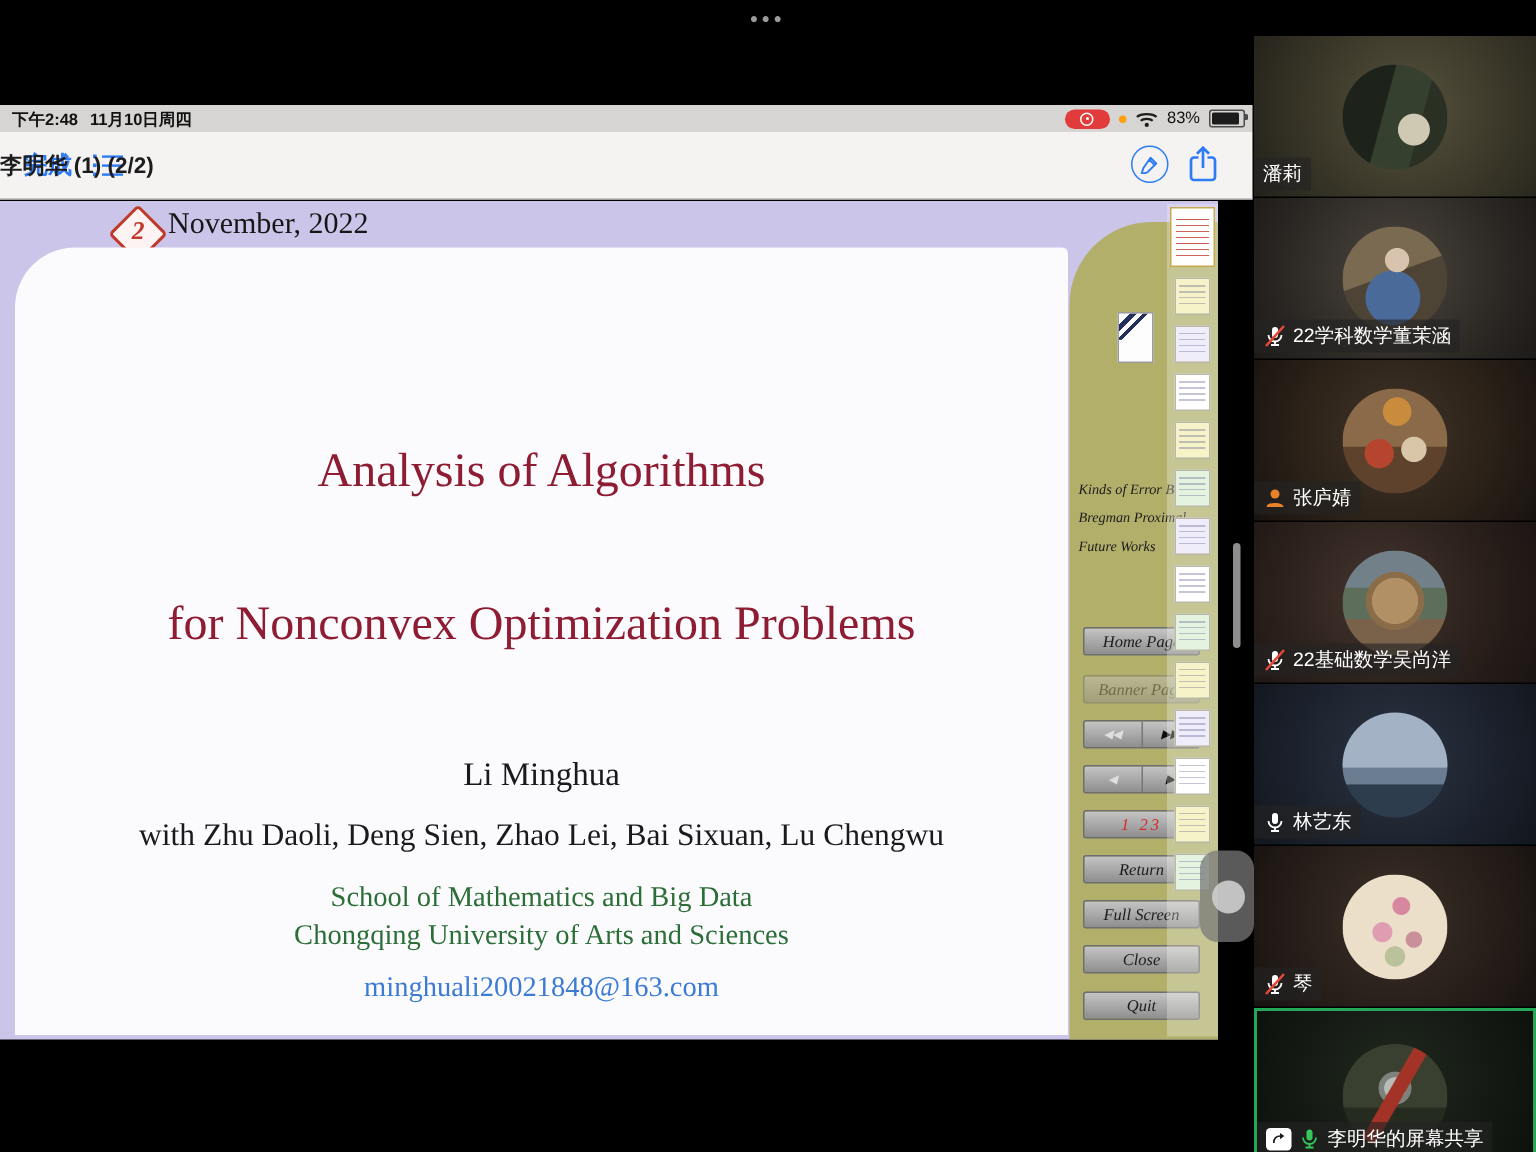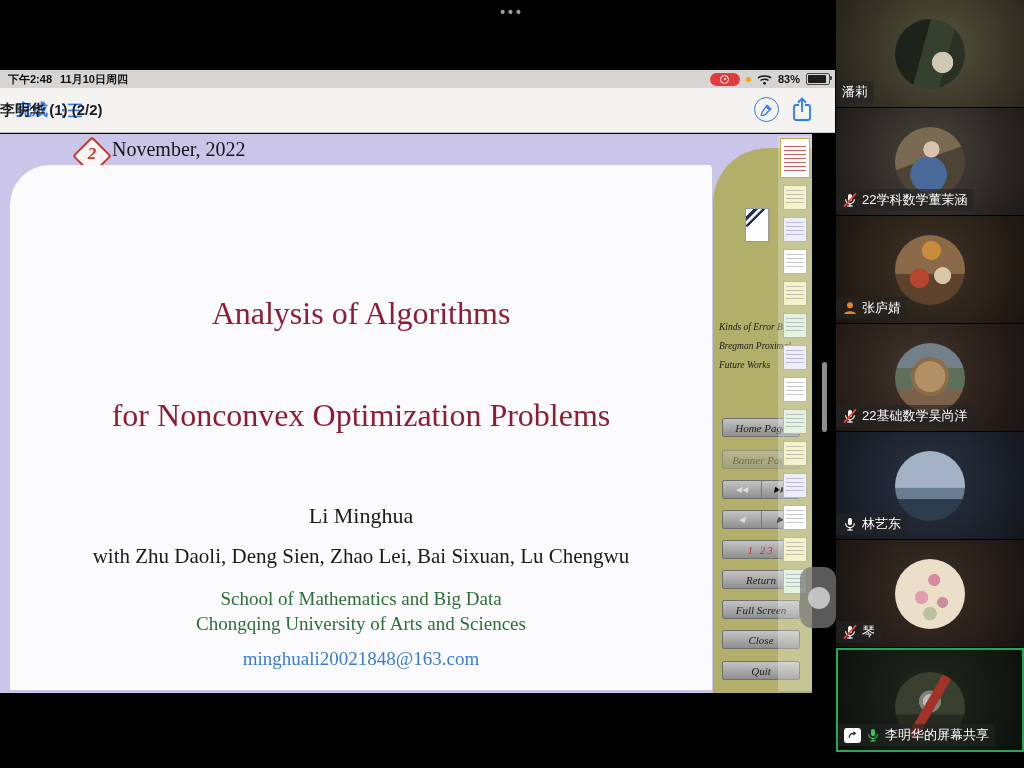--- a/index.html
+++ b/index.html
@@ -13,21 +13,21 @@
   .statusbar{position:absolute;left:0;top:0;width:835px;height:18px;background:#d7d5d3;
              display:flex;align-items:center;font-size:11px;color:#111;}
   .sb-left{display:flex;gap:8px;margin-left:8px;font-weight:bold;}
   .sb-right{position:absolute;right:5px;top:0;height:18px;display:flex;align-items:center;gap:6px;}
   .rec-pill{width:30px;height:13px;border-radius:7px;background:#e23b3b;display:flex;
             align-items:center;justify-content:center;}
   .rec-ring{width:7px;height:7px;border:1.5px solid #fff;border-radius:50%;display:flex;
             align-items:center;justify-content:center;}
   .rec-dot{width:2px;height:2px;background:#fff;border-radius:50%;}
   .orange-dot{width:5px;height:5px;border-radius:50%;background:#ff9f0a;}
-  .batt-pct{font-weight:bold;}
+  .batt-pct{font-weight:normal;}
   .battery{width:22px;height:10px;border:1px solid #4a4a4a;border-radius:2px;position:relative;}
   .battery .fill{position:absolute;left:1px;top:1px;bottom:1px;width:82%;background:#1c1c1c;border-radius:1px;}
   .battery .nub{position:absolute;right:-3px;top:2px;width:2px;height:4px;background:#4a4a4a;border-radius:0 1px 1px 0;}
   .toolbar{position:absolute;left:0;top:18px;width:835px;height:45px;background:#f4f3f1;
            border-bottom:1px solid #c8c6c4;box-sizing:border-box;}
   .done-btn{position:absolute;left:16px;top:12px;color:#2e7bf6;font-size:16px;font-weight:600;cursor:pointer;}
   .list-icon{position:absolute;left:62px;top:14px;}
   .doc-title{position:absolute;left:0;width:835px;top:13px;text-align:left;font-size:15px;
              font-weight:600;color:#1c1c1e;}
   .markup-icon{position:absolute;right:56px;top:9px;width:23px;height:23px;border:1.6px solid #2e7bf6;
@@ -90,21 +90,21 @@
                border:1px solid #9a9a9a;box-sizing:border-box;
                background-image:linear-gradient(135deg,transparent 18%,#23305c 19% 30%,transparent 31% 40%,#23305c 41% 48%,transparent 49%);
                background-size:100% 55%;background-repeat:no-repeat;}
   .assistive{position:absolute;left:800px;top:433px;width:36px;height:61px;border-radius:12px;
              background:rgba(120,120,120,.75);cursor:pointer;}
   .assistive .c{position:absolute;left:8px;top:20px;width:22px;height:22px;border-radius:50%;
                 background:rgba(205,205,205,.9);}
   .scrollbar{position:absolute;left:822px;top:228px;width:5px;height:70px;border-radius:3px;
              background:#8d8d8d;cursor:pointer;}
   
-  .tile{position:absolute;left:836px;width:188px;height:107px;overflow:hidden;cursor:pointer;}
+  .tile{position:absolute;left:836px;width:188px;height:107px;overflow:hidden;cursor:pointer;margin-top:24px;}
   .avatar{position:absolute;left:59px;top:19px;width:70px;height:70px;border-radius:50%;}
   .name-tag{position:absolute;left:0;bottom:4px;max-width:184px;display:inline-flex;align-items:center;
             gap:4px;padding:2px 6px;background:rgba(35,35,35,.62);color:#fff;font-size:13px;white-space:nowrap;}
   .t1{top:0;background:radial-gradient(circle at 55% 45%,#57523d 0%,#3a3729 55%,#23211a 100%);}
   .t2{top:108px;background:radial-gradient(circle at 50% 45%,#4c463e 0%,#2e2a26 60%,#1d1a17 100%);}
   .t3{top:216px;background:radial-gradient(circle at 50% 45%,#403428 0%,#2a2118 60%,#191310 100%);}
   .t4{top:324px;background:radial-gradient(circle at 45% 45%,#453630 0%,#2c211c 55%,#1a1412 100%);}
   .t5{top:432px;background:radial-gradient(circle at 50% 45%,#2c3442 0%,#1c222d 60%,#12161d 100%);}
   .t6{top:540px;background:radial-gradient(circle at 50% 45%,#3c3029 0%,#271e19 60%,#171210 100%);}
   .t7{top:648px;height:104px;background:radial-gradient(circle at 50% 45%,#20281f 0%,#141a13 60%,#0c100c 100%);

